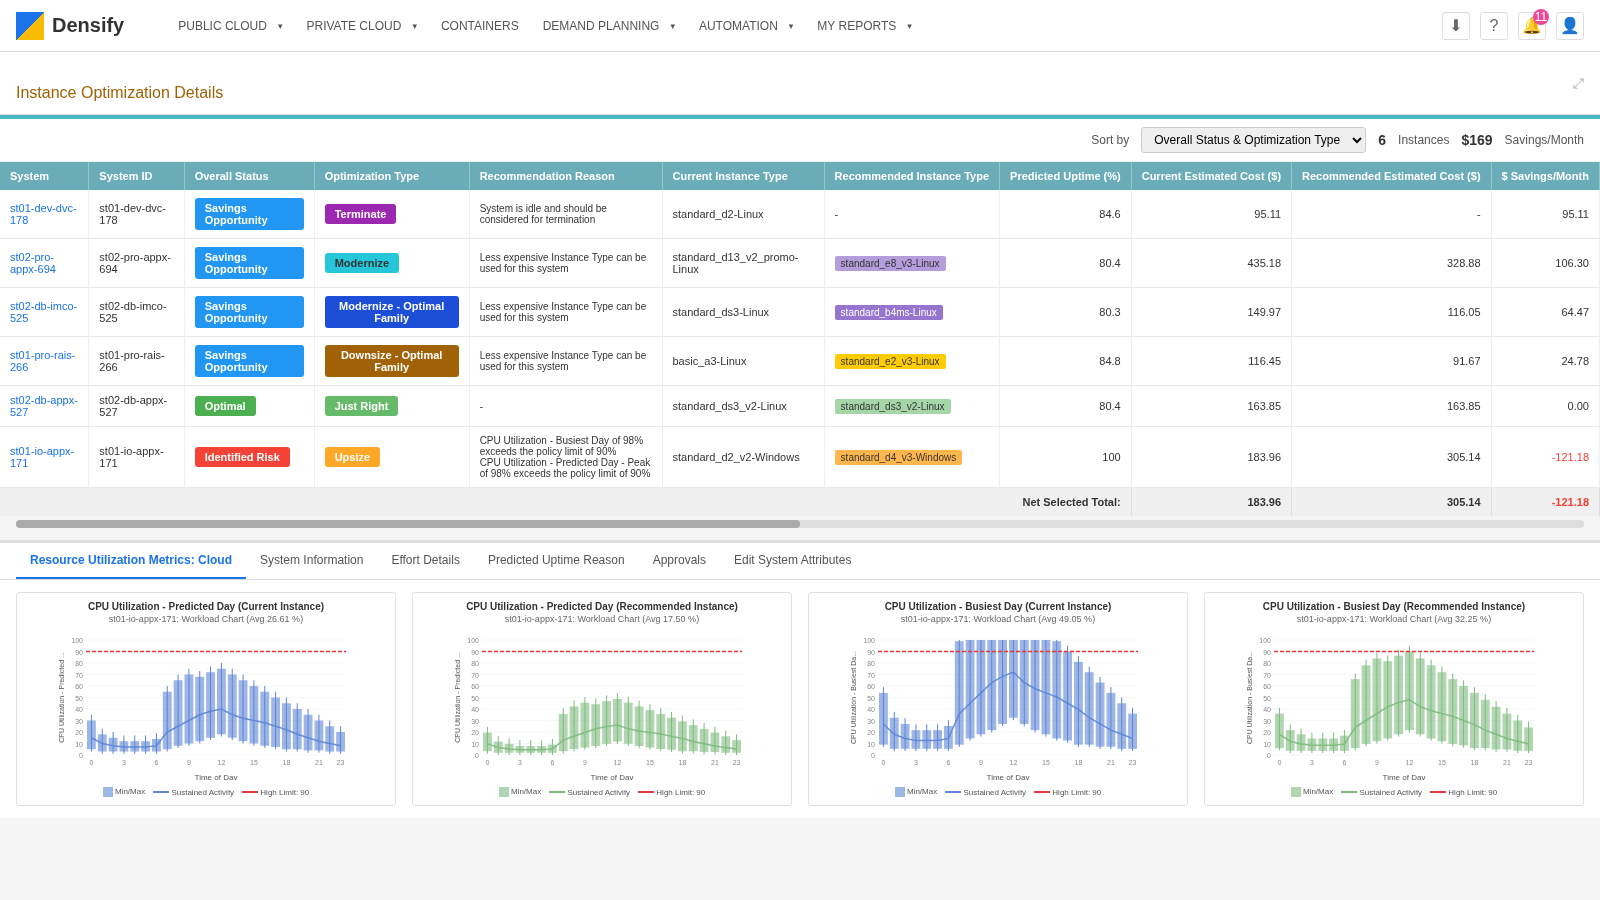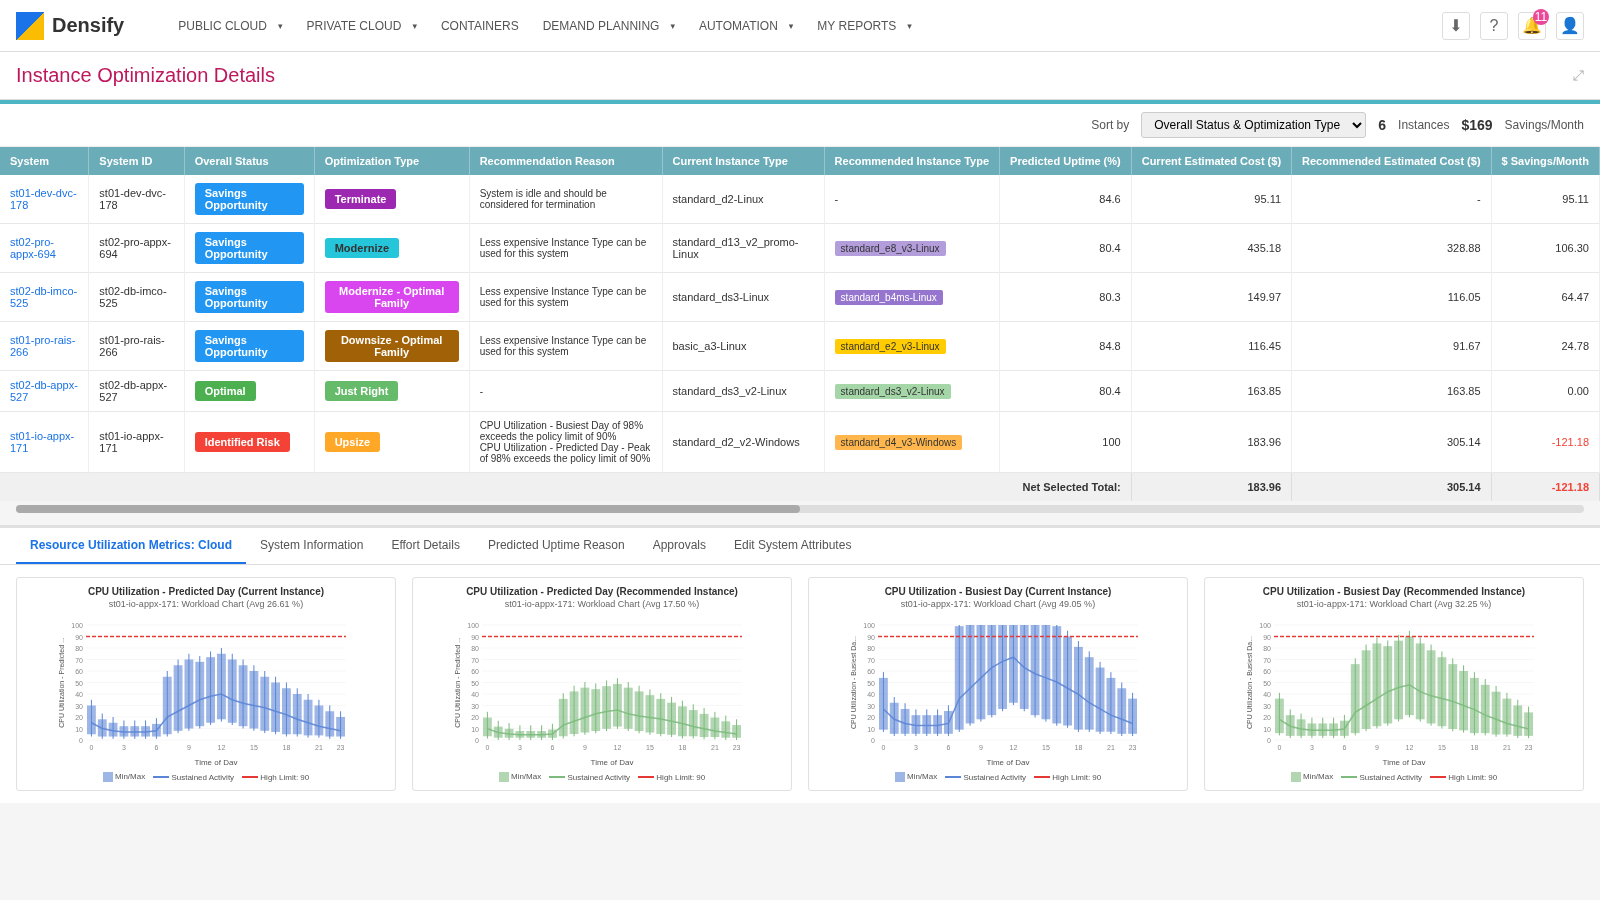--- a/index.html
+++ b/index.html
@@ -13,21 +13,21 @@
     .nav-items { display: flex; gap: 4px; flex: 1; }
     .nav-item { padding: 6px 10px; font-size: 12px; color: #555; cursor: pointer; display: flex; align-items: center; gap: 11px; white-space: nowrap; }
     .nav-item .chevron { font-size: 9px; }
     .nav-icons { display: flex; gap: 10px; align-items: center; }
     .nav-icon-btn { width: 28px; height: 28px; display: flex; align-items: center; justify-content: center; cursor: pointer; color: #666; font-size: 16px; border: 1px solid #ddd; border-radius: 3px; }
     .notif-btn { position: relative; }
     .notif-badge { position: absolute; top: -4px; right: -4px; background: #ec4899; color: #fff; font-size: 12px; border-radius: 50%; width: 16px; height: 16px; display: flex; align-items: center; justify-content: center; }
 
     
     .page-header { background: #fff; border-bottom: 1px solid #ddd; padding: 12px 16px; display: flex; align-items: center; justify-content: space-between; }
-    .page-title { font-size: 20px; color: #be185d; font-weight: normal; }
+    .page-title { font-size: 16px; color: #a16207; font-weight: normal; margin-top: 20px; }
     .page-actions { display: flex; gap: 8px; }
 
     
     .toolbar { background: #fff; padding: 8px 16px; display: flex; align-items: center; justify-content: flex-end; gap: 12px; border-bottom: 1px solid #eee; }
     .sort-label { font-size: 12px; color: #555; }
     .sort-select { border: 1px solid #ccc; padding: 4px 8px; font-size: 12px; border-radius: 3px; min-width: 220px; }
     .instances-count { font-size: 14px; font-weight: bold; color: #333; }
     .instances-label { font-size: 12px; color: #555; }
     .savings { font-size: 14px; font-weight: bold; color: #333; }
     .savings-label { font-size: 12px; color: #555; }
@@ -187,21 +187,21 @@
     <td class="num-cell">328.88</td>
     <td class="num-cell ">106.30</td>
   </tr>
         <tr>
     <td><a class="link-cell">st02-db-imco-525</a></td>
     <td>st02-db-imco-525</td>
     <td>
       <span style="background:#2196f3;color:#fff;padding:4px 10px;border-radius:3px;font-size:11px;font-weight:bold;display:inline-block;">Savings Opportunity</span>
     </td>
     <td>
-      <span style="background:#d946ef;color:#fff;padding:4px 10px;border-radius:3px;font-size:11px;font-weight:bold;display:inline-block;text-align:center;">Modernize - Optimal Family</span>
+      <span style="background:#1d4ed8;color:#fff;padding:4px 10px;border-radius:3px;font-size:11px;font-weight:bold;display:inline-block;text-align:center;">Modernize - Optimal Family</span>
     </td>
     <td style="font-size:10px;max-width:220px;">Less expensive Instance Type can be used for this system</td>
     <td>standard_ds3-Linux</td>
     <td><span style="background:#9575cd;color:#fff;padding:2px 6px;border-radius:2px;font-size:10px;">standard_b4ms-Linux</span></td>
     <td class="num-cell">80.3</td>
     <td class="num-cell">149.97</td>
     <td class="num-cell">116.05</td>
     <td class="num-cell ">64.47</td>
   </tr>
         <tr>

